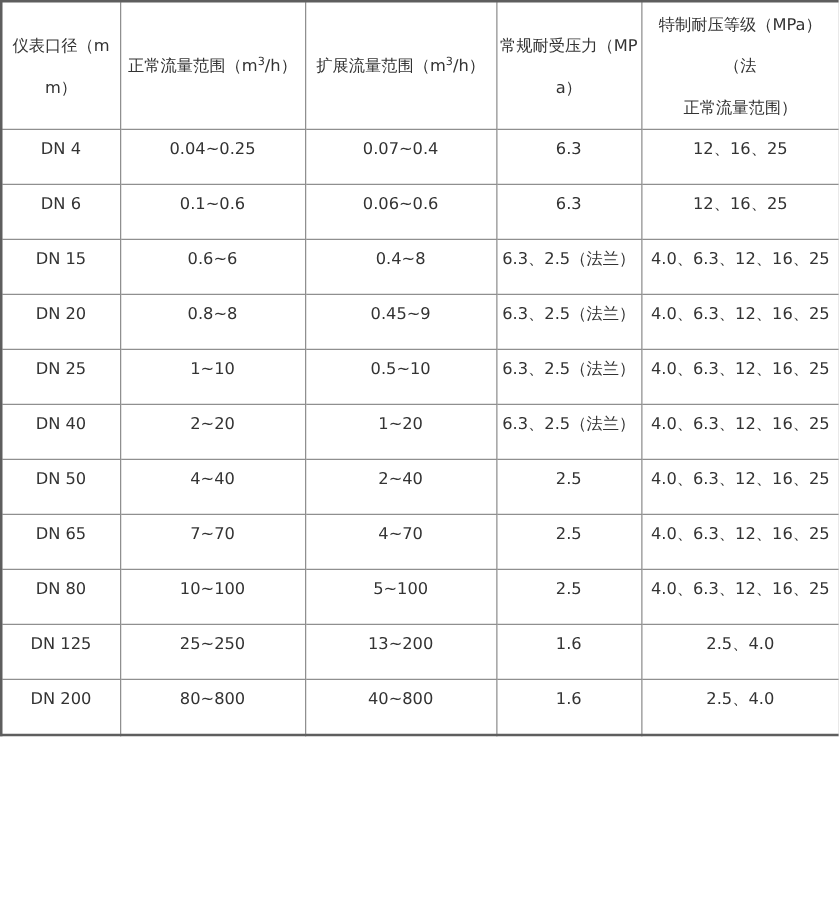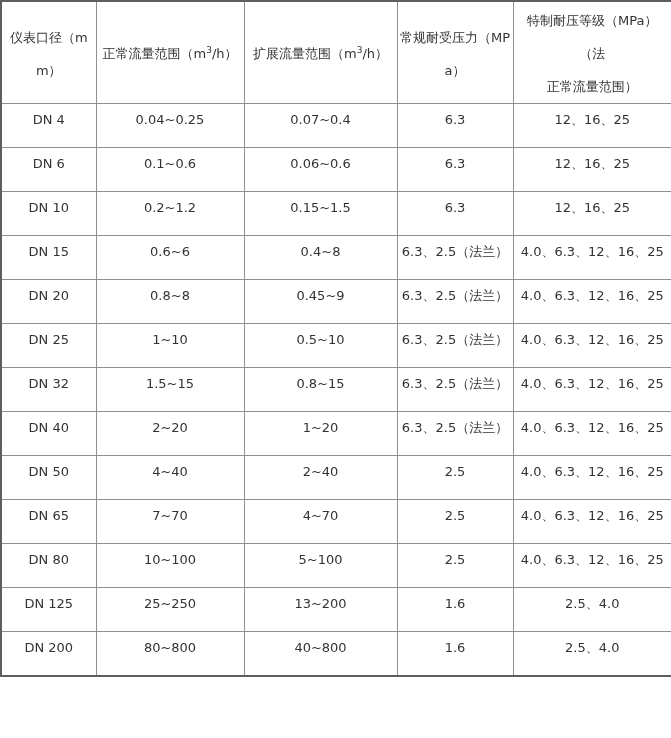--- a/index.html
+++ b/index.html
@@ -90,51 +90,37 @@
         <td>12、16、25</td>
       </tr>
       <tr>
         <td>DN 6</td>
         <td>0.1~0.6</td>
         <td>0.06~0.6</td>
         <td>6.3</td>
         <td>12、16、25</td>
       </tr>
       <tr>
-        <td>DN 10</td>
-        <td>0.2~1.2</td>
-        <td>0.15~1.5</td>
-        <td>6.3</td>
-        <td>12、16、25</td>
-      </tr>
-      <tr>
         <td>DN 15</td>
         <td>0.6~6</td>
         <td>0.4~8</td>
         <td>6.3、2.5（法兰）</td>
         <td>4.0、6.3、12、16、25</td>
       </tr>
       <tr>
         <td>DN 20</td>
         <td>0.8~8</td>
         <td>0.45~9</td>
         <td>6.3、2.5（法兰）</td>
         <td>4.0、6.3、12、16、25</td>
       </tr>
       <tr>
         <td>DN 25</td>
         <td>1~10</td>
         <td>0.5~10</td>
-        <td>6.3、2.5（法兰）</td>
-        <td>4.0、6.3、12、16、25</td>
-      </tr>
-      <tr>
-        <td>DN 32</td>
-        <td>1.5~15</td>
-        <td>0.8~15</td>
         <td>6.3、2.5（法兰）</td>
         <td>4.0、6.3、12、16、25</td>
       </tr>
       <tr>
         <td>DN 40</td>
         <td>2~20</td>
         <td>1~20</td>
         <td>6.3、2.5（法兰）</td>
         <td>4.0、6.3、12、16、25</td>
       </tr>

